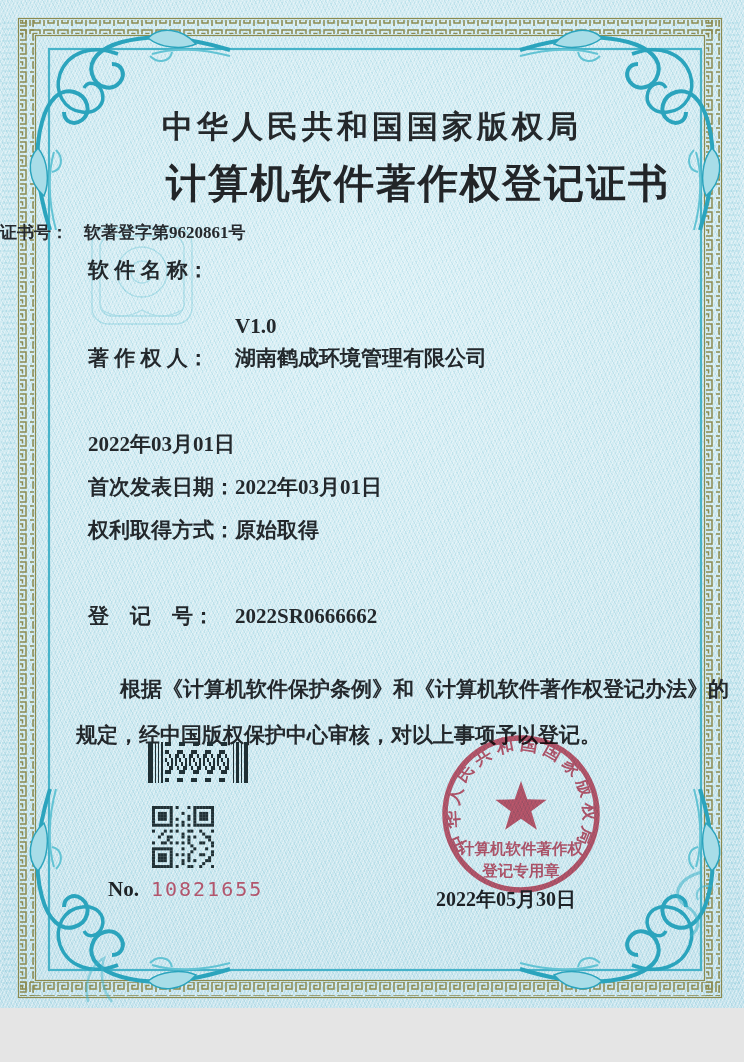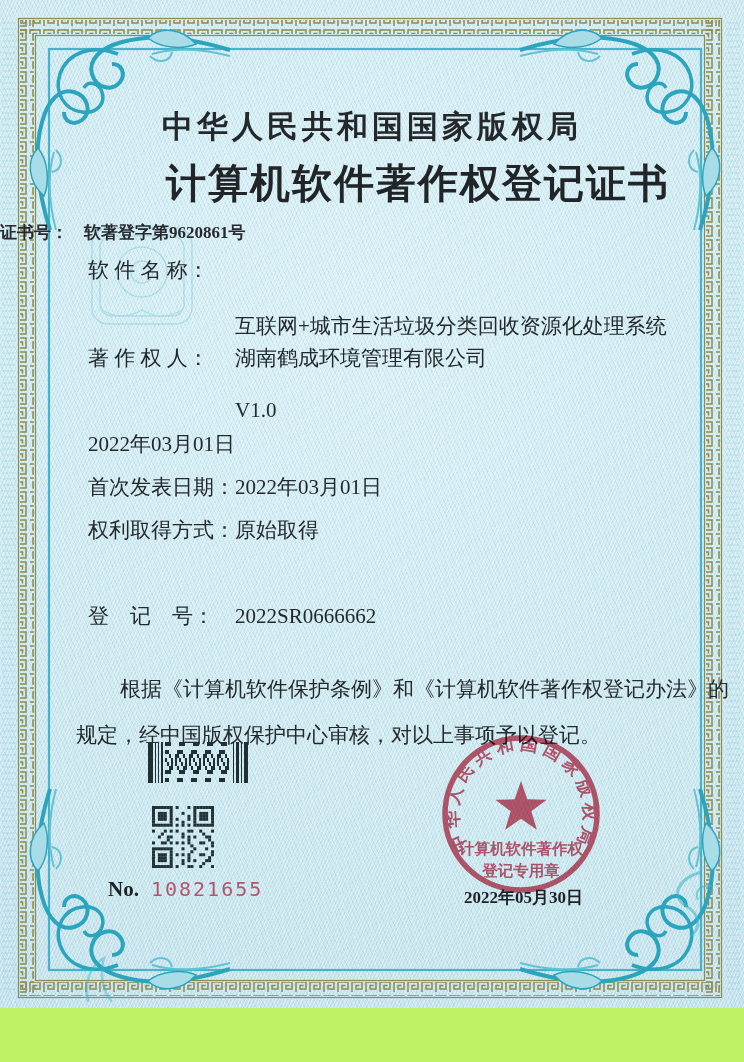--- a/index.html
+++ b/index.html
@@ -1,49 +1,49 @@
 <!DOCTYPE html>
 <html><head>
 <meta charset="utf-8">
 <style>
   html,body{margin:0;padding:0;background:#ffffff;}
   body{font-family:"Liberation Serif","DejaVu Serif",serif;color:#23282c;}
-  #stage{position:relative;width:744px;height:1062px;overflow:hidden;background:#bef264;}
+  #stage{position:relative;width:744px;height:1062px;overflow:hidden;background:#e5e5e5;}
   
   #paper{
     position:absolute;left:0;top:0;width:744px;height:1008px;
     background-color:#cde9f0;
     background-image:
       repeating-linear-gradient(115deg, rgba(255,255,255,.38) 0 1px, rgba(0,0,0,0) 1px 3px),
       repeating-linear-gradient(65deg, rgba(88,178,198,.16) 0 1px, rgba(0,0,0,0) 1px 4px),
       radial-gradient(circle at 50% 30%, #daf0f6 0%, #cbe7ef 70%, #c4e2ec 100%);
   }
   .edge-waves{position:absolute;top:20px;width:14px;height:970px;opacity:.45;
     background:repeating-linear-gradient(0deg, rgba(60,170,195,.22) 0 2px, rgba(0,0,0,0) 2px 6px);}
   #ornaments, #seal-layer{position:absolute;left:0;top:0;pointer-events:none;}
   .txt{position:absolute;white-space:nowrap;}
   .authority{left:0;top:106px;width:744px;text-align:center;font-size:31px;font-weight:bold;
     letter-spacing:4px;color:#24282b;}
   .cert-title{left:0;top:156px;width:744px;text-align:center;font-size:40px;font-weight:bold;
     letter-spacing:2px;color:#222528;padding-left:46px;}
   .cert-no{left:0;top:221px;width:658px;text-align:left;font-size:17px;font-weight:bold;color:#262a2e;}
   .cert-no .gap{display:inline-block;width:16px;}
-  .row{position:absolute;left:88px;display:flex;font-size:21px;font-weight:normal;color:#23282c;line-height:28px;}
+  .row{position:absolute;left:88px;display:flex;font-size:21px;font-weight:bold;color:#23282c;line-height:28px;}
   .row .lbl{display:inline-block;width:147px;flex:0 0 147px;white-space:pre;}
   .row .val{white-space:pre;}
-  .statement{position:absolute;left:76px;top:645px;width:640px;font-size:21px;font-weight:normal;
+  .statement{position:absolute;left:76px;top:645px;width:640px;font-size:21px;font-weight:bold;
     line-height:46px;color:#23282c;}
   .statement span{display:block;white-space:nowrap;}
   .statement .indent{text-indent:44px;}
   #barcode-box{position:absolute;left:148px;top:742px;width:100px;height:41px;}
   #qr-box{position:absolute;left:152px;top:806px;width:62px;height:62px;}
   .serial{position:absolute;left:108px;top:877px;font-size:21px;font-weight:bold;color:#1d2226;}
   .serial .num{font-family:"DejaVu Sans Mono",monospace;color:#b2566d;letter-spacing:2px;
     font-weight:normal;font-size:20px;margin-left:12px;}
-  .issue-date{position:absolute;left:464px;top:886px;font-size:17px;font-weight:bold;color:#1d2126;}
+  .issue-date{position:absolute;left:436px;top:886px;font-size:20px;font-weight:bold;color:#1d2126;}
 </style>
 </head>
 <body>
 
 <div id="stage">
   <div id="paper"></div>
   <div class="edge-waves" style="left:2px"></div>
   <div class="edge-waves" style="left:726px"></div>
 
   <svg id="ornaments" width="744" height="1062" viewBox="0 0 744 1062">
@@ -101,21 +101,20 @@
   <div class="txt authority">中华人民共和国国家版权局</div>
   <div class="txt cert-title">计算机软件著作权登记证书</div>
 
   <div class="txt cert-no">
     <span>证书号：</span><span class="gap"></span><span>软著登字第9620861号</span>
   </div>
 
   <div class="row" style="top:256px">
     <span class="lbl">软 件 名 称：</span>
     <span class="val">
-      <span style="display:block">互联网+城市生活垃圾分类回收资源化处理系统</span>
       <span style="display:block">V1.0</span>
     </span>
   </div>
   <div class="row" style="top:344px">
     <span class="lbl">著 作 权 人：</span>
     <span class="val">湖南鹤成环境管理有限公司</span>
   </div>
   <div class="row" style="top:430px">
     <span class="val">2022年03月01日</span>
   </div>

